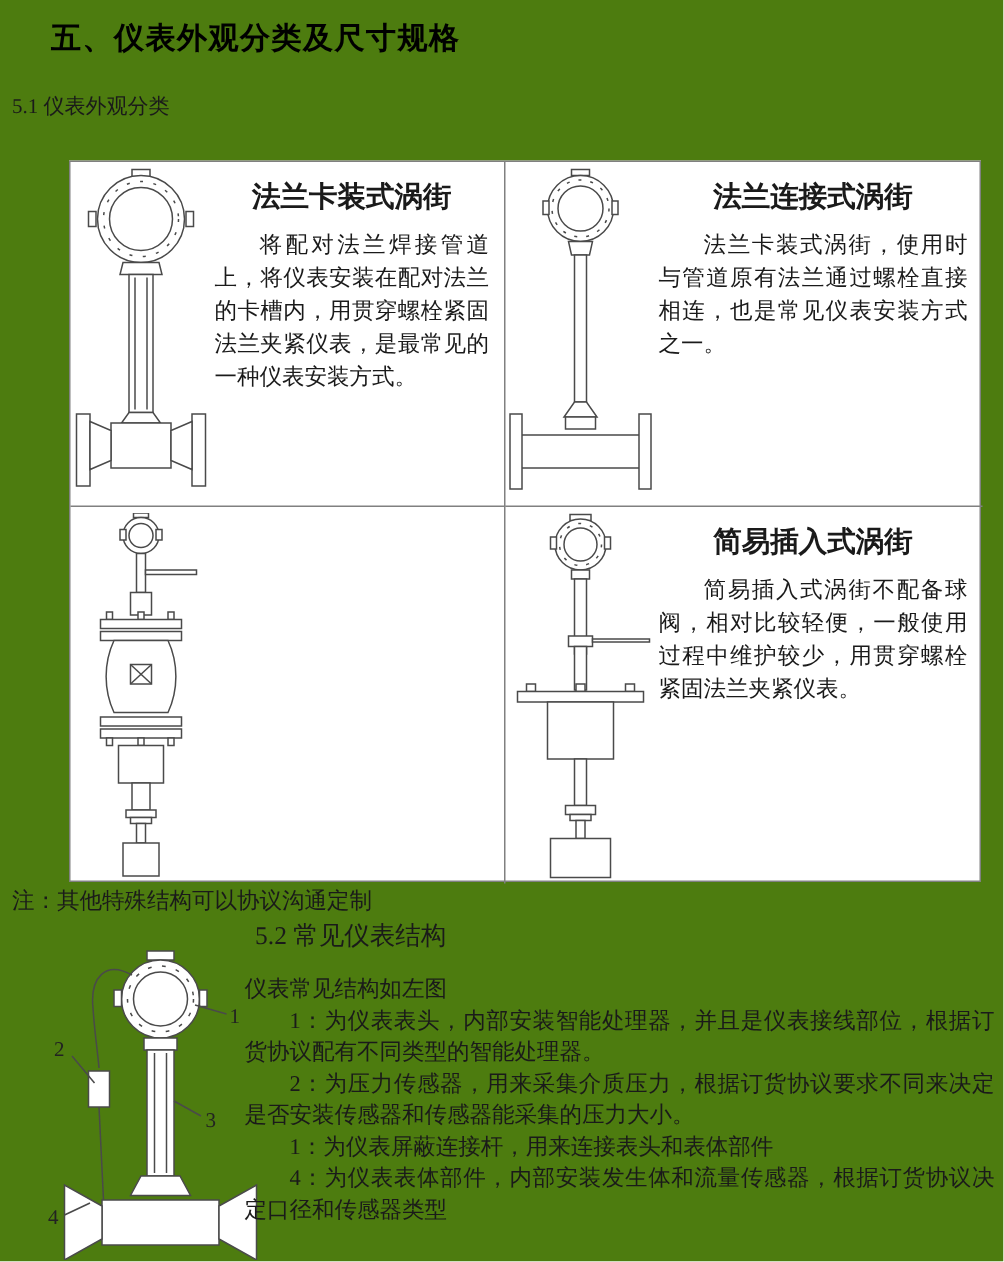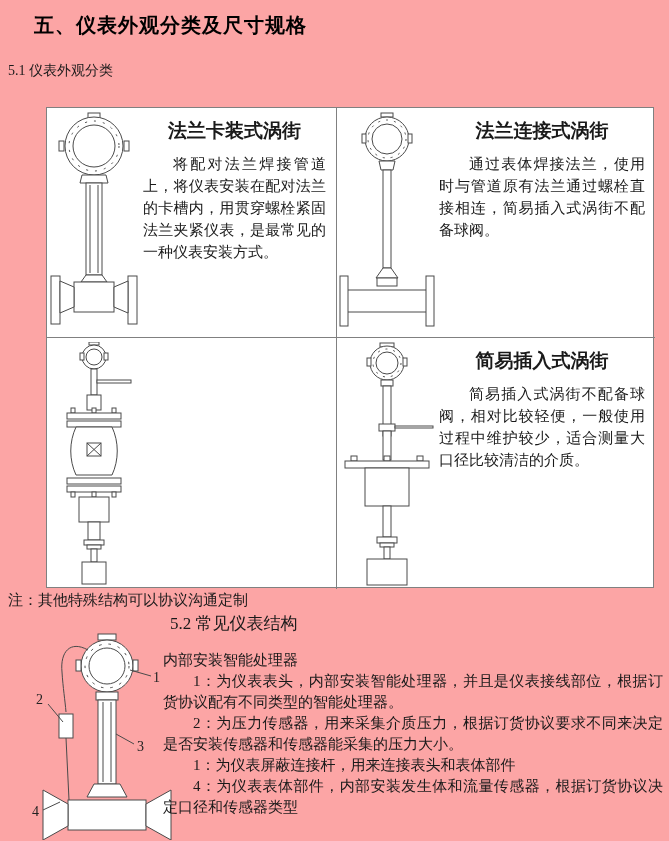--- a/index.html
+++ b/index.html
@@ -1,19 +1,19 @@
 <!DOCTYPE html>
 <html><head>
 <meta charset="utf-8">
 <style>
   html,body{margin:0;padding:0;background:#ffffff;}
   .page{
     position:relative;
     width:669px;height:841px;
-    background:#fca5a5;
+    background:#4d7c0f;
     color:#1a1a1a;
     font-family:"Liberation Serif", serif;
     overflow:hidden;
   }
   .doc-title{
     position:absolute;left:34px;top:12px;
     font-family:"Liberation Sans", sans-serif;
     font-weight:bold;font-size:20px;letter-spacing:1px;color:#000;
   }
   .sec51{position:absolute;left:8px;top:62px;font-size:14px;}
@@ -95,21 +95,21 @@
           <rect class="fw" x="46" y="58" width="8" height="98"></rect>
           <polygon class="fw" points="46,156 54,156 61,166 39,166"></polygon>
           <rect class="fw" x="40" y="166" width="20" height="8"></rect>
           <rect class="fw" x="10" y="178" width="80" height="22"></rect>
           <rect class="fw" x="3" y="164" width="8" height="50"></rect>
           <rect class="fw" x="89" y="164" width="8" height="50"></rect>
         </svg>
       </div>
       <div class="content">
         <div class="cell-title">法兰连接式涡街</div>
-        <p class="cell-text">通过表体焊接法兰，使用时与管道原有法兰通过螺栓直接相连，简易插入式涡街不配备球阀。</p>
+        <p class="cell-text">法兰卡装式涡街，使用时与管道原有法兰通过螺栓直接相连，也是常见仪表安装方式之一。</p>
       </div>
     </div>
 
     <div class="cell br">
       <div class="drawing">
         <svg width="90" height="247" viewBox="0 0 90 247">
           <rect class="fw" x="40" y="0" width="10" height="3"></rect>
           <circle class="fw" cx="45" cy="15" r="12"></circle>
           <circle class="fw" cx="45" cy="15" r="8"></circle>
           <rect class="fw" x="31" y="11" width="4" height="7"></rect>
@@ -164,21 +164,21 @@
           <rect class="fw" x="28" y="126" width="44" height="38"></rect>
           <rect class="fw" x="46" y="164" width="8" height="31"></rect>
           <rect class="fw" x="40" y="195" width="20" height="6"></rect>
           <rect class="fw" x="43" y="201" width="14" height="4"></rect>
           <rect class="fw" x="47" y="205" width="6" height="12"></rect>
           <rect class="fw" x="30" y="217" width="40" height="26"></rect>
         </svg>
       </div>
       <div class="content">
         <div class="cell-title">简易插入式涡街</div>
-        <p class="cell-text">简易插入式涡街不配备球阀，相对比较轻便，一般使用过程中维护较少，适合测量大口径比较清洁的介质。</p>
+        <p class="cell-text">简易插入式涡街不配备球阀，相对比较轻便，一般使用过程中维护较少，用贯穿螺栓紧固法兰夹紧仪表。</p>
       </div>
     </div>
 
   </div>
 
   <div class="note">注：其他特殊结构可以协议沟通定制</div>
   <div class="sec52">5.2 常见仪表结构</div>
 
   <div class="fig">
     <svg width="162" height="210" viewBox="0 0 162 210">
@@ -210,20 +210,20 @@
       <line class="ln" x1="19" y1="180" x2="36" y2="172"></line>
 
       <text class="lbl" x="129" y="52">1</text>
       <text class="lbl" x="12" y="74">2</text>
       <text class="lbl" x="113" y="121">3</text>
       <text class="lbl" x="8" y="186">4</text>
     </svg>
   </div>
 
   <div class="struct-text">
-    <p class="intro">内部安装智能处理器</p>
+    <p class="intro">仪表常见结构如左图</p>
     <p>1：为仪表表头，内部安装智能处理器，并且是仪表接线部位，根据订货协议配有不同类型的智能处理器。</p>
     <p>2：为压力传感器，用来采集介质压力，根据订货协议要求不同来决定是否安装传感器和传感器能采集的压力大小。</p>
     <p>1：为仪表屏蔽连接杆，用来连接表头和表体部件</p>
     <p>4：为仪表表体部件，内部安装发生体和流量传感器，根据订货协议决定口径和传感器类型</p>
   </div>
 
 </div>
 
 </body></html>

